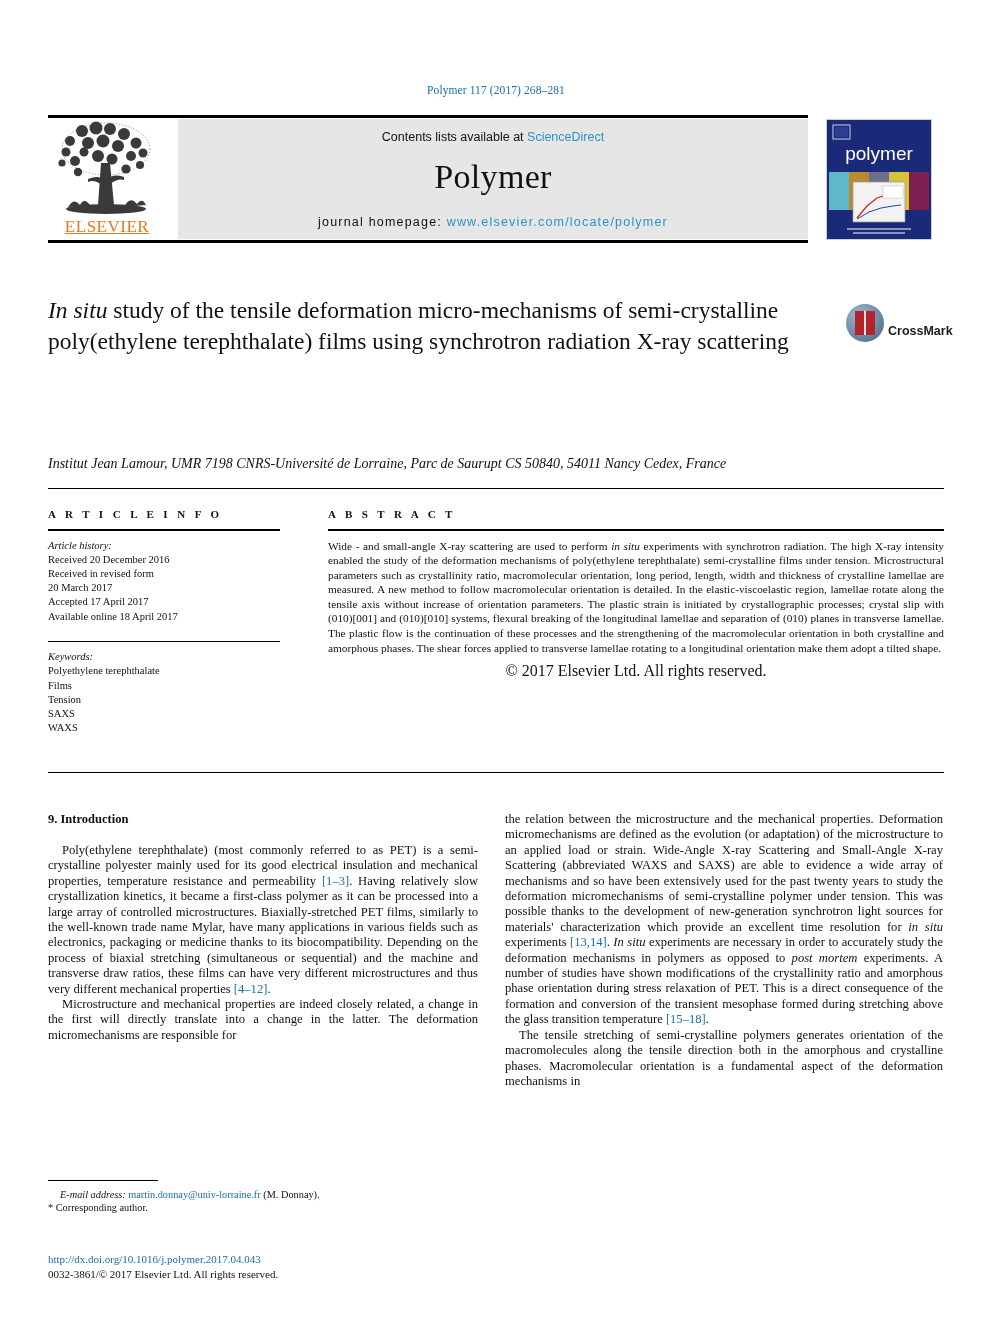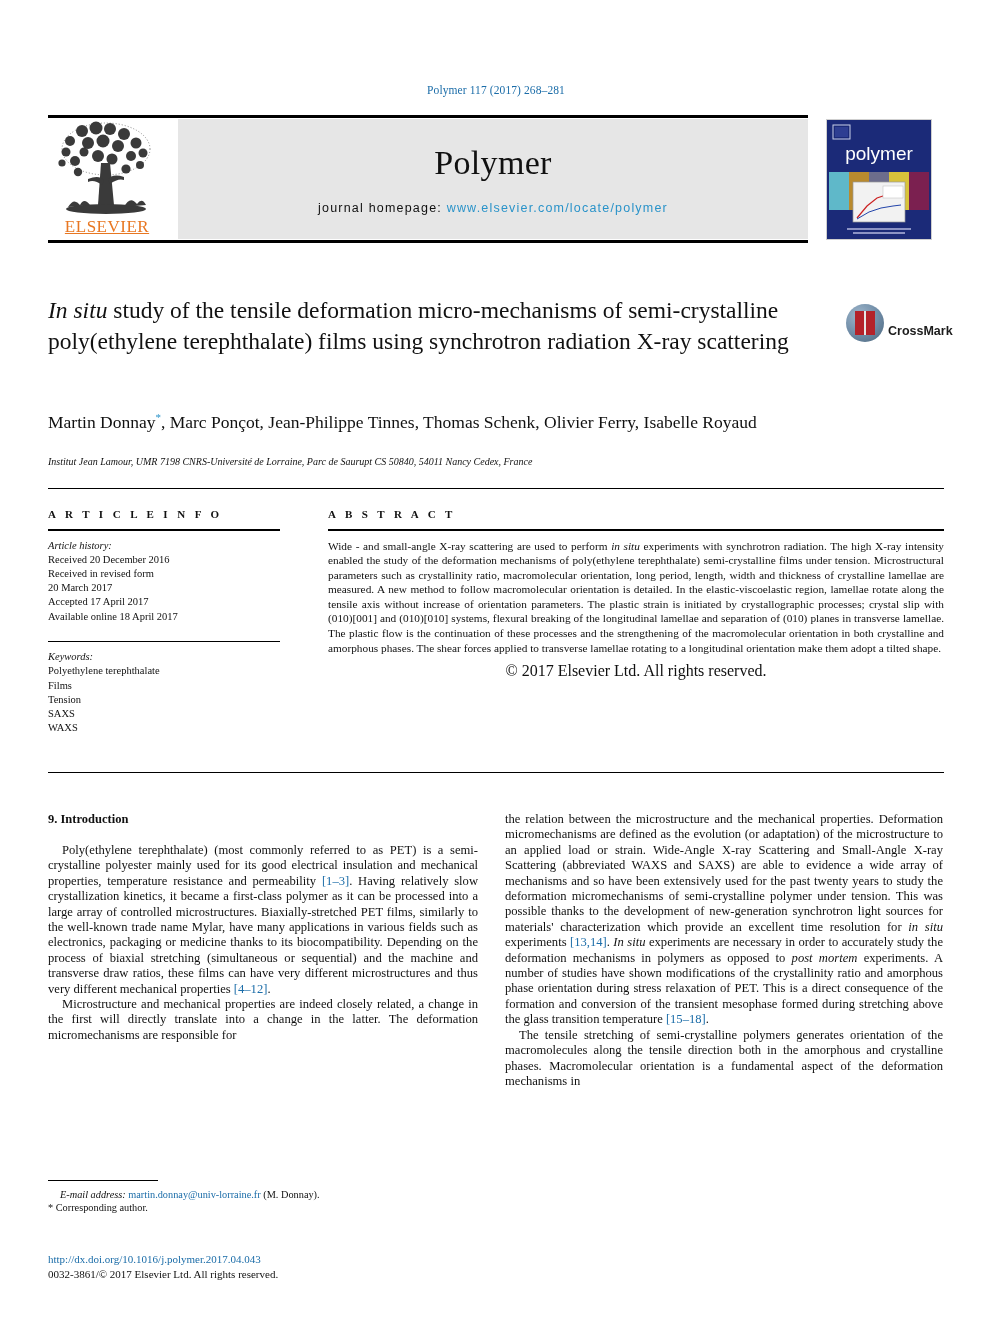--- a/index.html
+++ b/index.html
@@ -190,21 +190,21 @@
     color: #111;
   }
   .authors sup { color: #2a93c9; font-size: 11px; }
   .affil {
     position: absolute;
     top: 444px;
     left: 48px;
     width: 850px;
     font-family: "Liberation Serif", serif;
     font-style: italic;
-    font-size: 10px;
+    font-size: 14px;
     color: #111;
   }
 
   
   .info-rule-top {
     position: absolute;
     top: 476px;
     left: 48px;
     width: 896px;
     height: 1px;
@@ -374,20 +374,23 @@
           <path d="M76 58 Q64 54 60 61 L62 65 Q70 59 76 61 Z"></path>
           <ellipse cx="58" cy="90" rx="40" ry="5"></ellipse>
           <path d="M20 88 q6 -10 12 -2 q4 -8 10 0 z"></path>
           <path d="M76 88 q6 -12 13 -3 q5 -7 9 1 z"></path>
         </g>
       </svg>
       <div class="elsevier-word">ELSEVIER</div>
     </div>
 
     <div class="mast-center">
+      <div class="contents-line">
+        <span>Contents lists available at </span><a href="#">ScienceDirect</a>
+      </div>
       <div class="journal-name">Polymer</div>
       <div class="homepage-line">
         <span>journal homepage: </span><span class="url">www.elsevier.com/locate/polymer</span>
       </div>
     </div>
 
     <div class="cover-thumb">
       <svg width="104" height="119" viewBox="0 0 104 119">
         <rect x="0" y="0" width="104" height="119" fill="#1b2a78"></rect>
         <rect x="6" y="5" width="17" height="14" fill="none" stroke="#c9cfe8" stroke-width="1"></rect>
@@ -412,21 +415,20 @@
     <h1 class="art-title"><em>In situ</em><span> study of the tensile deformation micro-mechanisms of</span> <span>semi-crystalline poly(ethylene terephthalate) films using</span> <span>synchrotron radiation X-ray scattering</span></h1>
   </div>
 
   <div class="crossmark">
     <div class="cm-badge">
       <div class="cm-book"></div>
     </div>
     <div class="cm-text">CrossMark</div>
   </div>
 
-  <div class="authors"><span>Martin Donnay</span><sup>*</sup><span>, Marc Ponçot, Jean-Philippe Tinnes, Thomas Schenk, Olivier Ferry, Isabelle Royaud</span></div>
   <div class="affil">Institut Jean Lamour, UMR 7198 CNRS-Université de Lorraine, Parc de Saurupt CS 50840, 54011 Nancy Cedex, France</div>
 
   <div class="info-rule-top"></div>
 
   <div class="info-col">
     <div class="sec-label">A R T I C L E   I N F O</div>
     <div class="hr-thin wide"></div>
     <div class="info-block">
       <div class="it">Article history:</div>
       <div>Received 20 December 2016</div>

